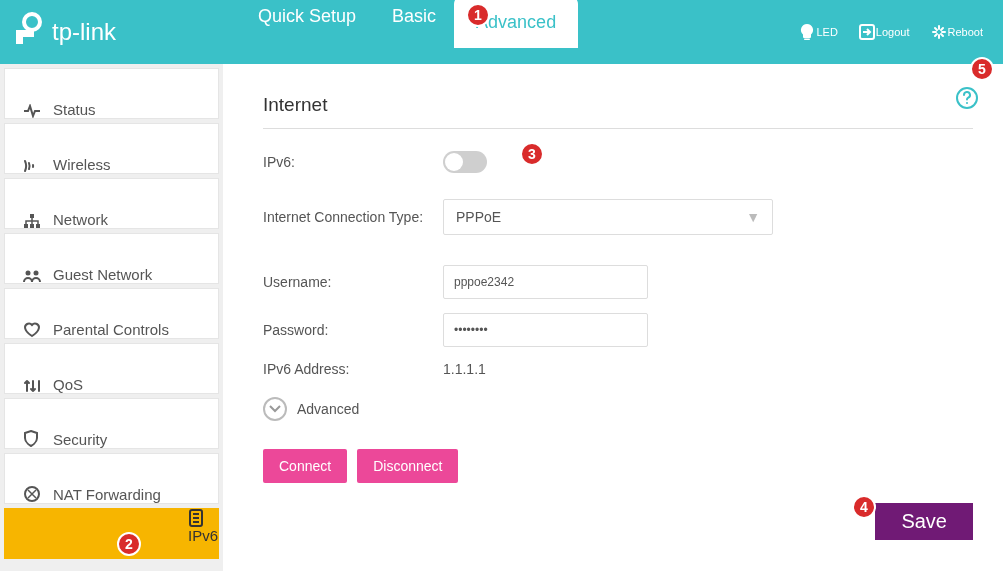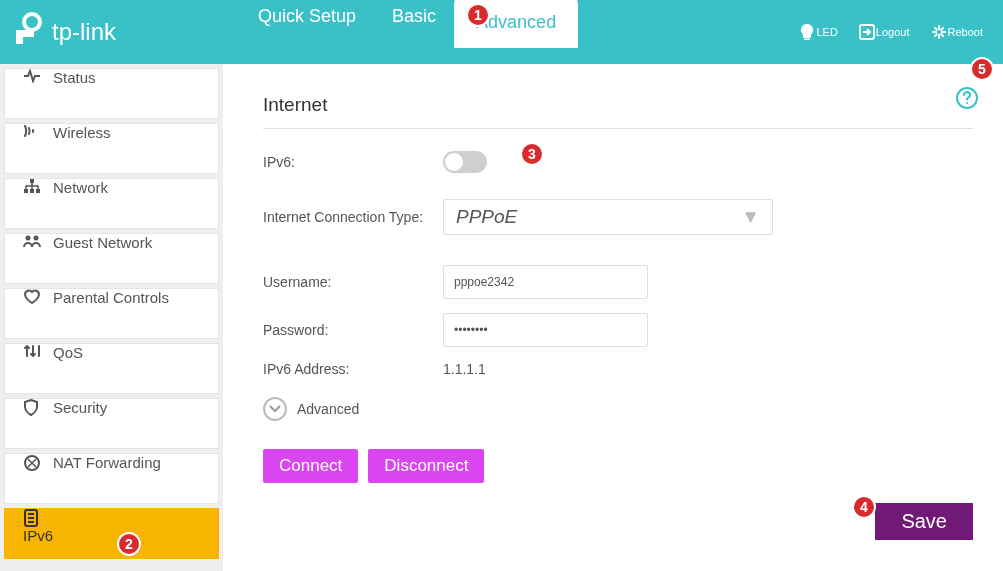--- a/index.html
+++ b/index.html
@@ -10,47 +10,47 @@
 .logo-icon { margin-right: 8px; }
 .tabs { display: flex; align-items: flex-end; height: 64px; margin-left: auto; margin-right: 0; }
 .tab { color: #fff; font-size: 18px; padding: 0 18px; height: 64px; display: flex; align-items: center; cursor: pointer; position: relative; }
 .tab.active { background: #fff; color: #3ac1c8; border-radius: 8px 8px 0 0; height: 52px; margin-top: 12px; display: flex; align-items: center; padding: 0 22px; font-weight: 500; }
 .header-actions { margin-left: auto; display: flex; gap: 20px; align-items: center; }
 .header-action { display: flex; flex-direction: row; align-items: center; color: #fff; font-size: 11px; cursor: pointer; position: relative; }
 .header-action .ico { height: 22px; display: flex; align-items: center; justify-content: center; }
 
 .body { display: flex; height: calc(571px - 64px); }
 .sidebar { width: 223px; background: #efefef; padding: 4px 0 0 0; }
-.sidebar-item { background: #fff; margin: 0 4px 4px 4px; height: 51px; display: flex; align-items: flex-start; padding-left: 18px; font-size: 15px; color: #555; cursor: pointer; border: 1px solid #e5e5e5; }
+.sidebar-item { background: #fff; margin: 0 4px 4px 4px; height: 51px; display: flex; align-items: flex-end; padding-left: 18px; font-size: 15px; color: #555; cursor: pointer; border: 1px solid #e5e5e5; }
 .sidebar-item .side-icon { width: 30px; display: inline-flex; align-items: center; justify-content: flex-start; }
 .sidebar-item.active { background: #f7b500; color: #333; border-color: #f7b500; flex-direction: column; }
 
 .content { flex: 1; padding: 30px 30px 16px 40px; position: relative; overflow: hidden; }
 .help-icon { position: absolute; top: 22px; right: 24px; color: #3ac1c8; cursor: pointer; }
 
 .section-title { font-size: 19px; color: #333; margin-bottom: 12px; font-weight: 400; }
 .hr { border: none; border-top: 1px solid #ddd; margin-bottom: 22px; }
 
 .form-row { display: flex; align-items: center; margin-bottom: 14px; }
 .form-label { width: 180px; font-size: 14px; color: #555; }
 .form-control { font-size: 14px; color: #555; }
 
 .toggle { width: 44px; height: 22px; background: #cfcfcf; border-radius: 11px; position: relative; cursor: pointer; }
 .toggle .knob { width: 18px; height: 18px; background: #fff; border-radius: 50%; position: absolute; left: 2px; top: 2px; }
 
-.select { width: 330px; height: 36px; border: 1px solid #ddd; border-radius: 2px; padding: 0 12px; display: flex; align-items: center; justify-content: space-between; cursor: pointer; color: #555; font-size: 19px; font-style: italic; }
+.select { width: 330px; height: 36px; border: 1px solid #ddd; border-radius: 2px; padding: 0 12px; display: flex; align-items: center; justify-content: space-between; cursor: pointer; color: #555; font-size: 14px; }
 .select .caret { color: #bbb; }
 
 .input { width: 205px; height: 34px; border: 1px solid #ddd; border-radius: 2px; padding: 0 10px; font-size: 12px; color: #555; }
 
 .adv-toggle { display: flex; align-items: center; gap: 10px; margin-top: 20px; margin-bottom: 28px; cursor: pointer; color: #555; font-size: 14px; }
 .adv-circle { width: 24px; height: 24px; border: 2px solid #bbb; border-radius: 50%; display: flex; align-items: center; justify-content: center; color: #bbb; }
 
 .btn-row { display: flex; gap: 10px; margin-bottom: 20px; }
-.btn { background: #d946ef; color: #fff; border: none; height: 34px; padding: 0 16px; font-size: 17px; cursor: pointer; border-radius: 2px; }
+.btn { background: #ec4899; color: #fff; border: none; height: 34px; padding: 0 16px; font-size: 14px; cursor: pointer; border-radius: 2px; }
 .btn-save-wrap { display: flex; justify-content: flex-end; position: relative; }
 .btn-save { background: #701a75; color: #fff; border: none; height: 37px; padding: 0 26px; font-size: 20px; cursor: pointer; }
 
 .callout { position: absolute; width: 24px; height: 24px; background: #d92b2b; color: #fff; border-radius: 50%; display: flex; align-items: center; justify-content: center; font-size: 14px; font-weight: bold; border: 2px solid #fff; z-index: 100; }
 </style>
 </head>
 <body>
 
 <div class="header">
   <div class="logo">

